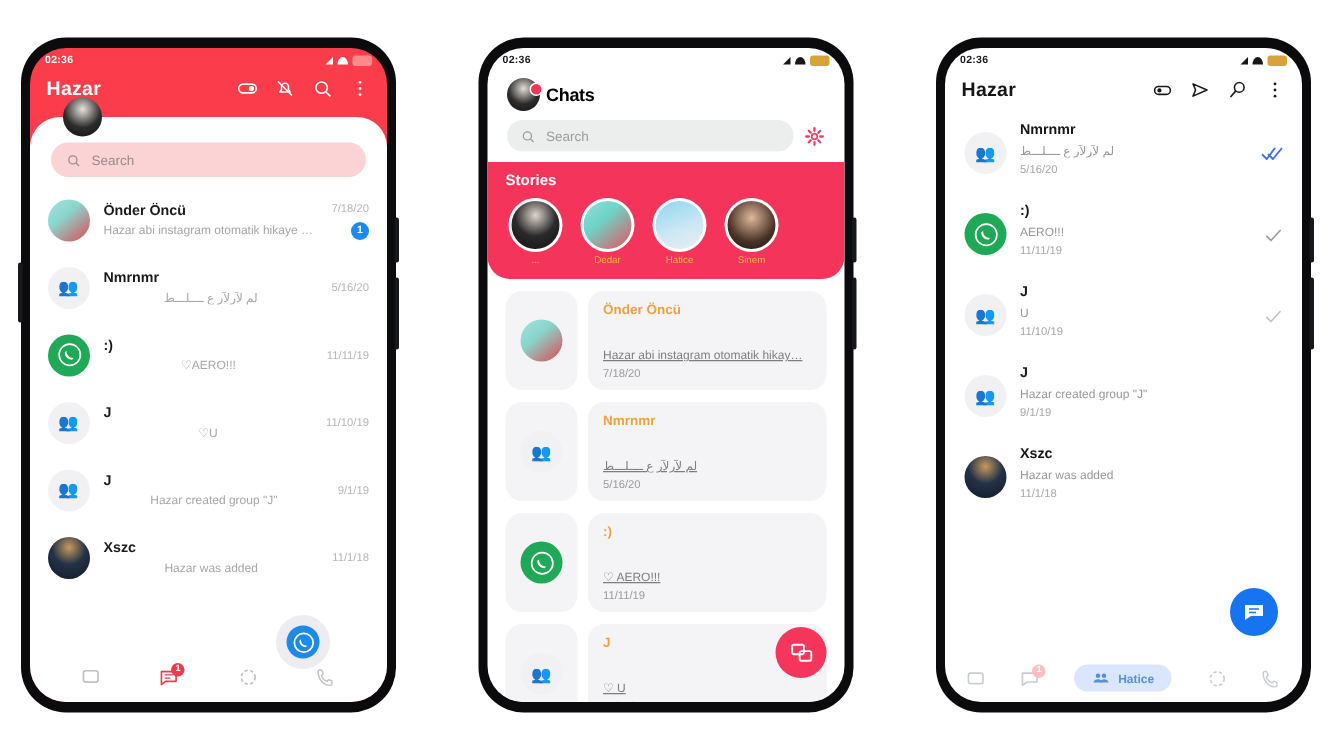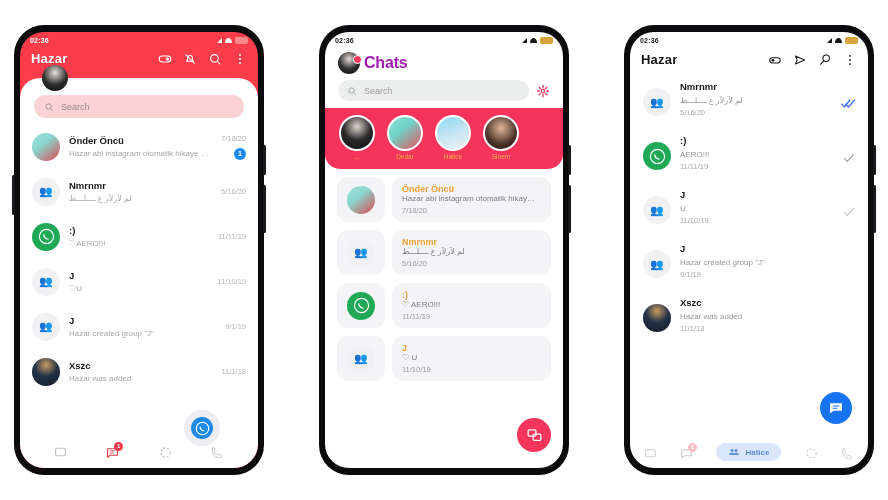--- a/index.html
+++ b/index.html
@@ -168,21 +168,21 @@
     position: absolute; inset: 0;
     display: flex; align-items: center; justify-content: center;
   }
   .row1 .meta { flex: 1 1 auto; min-width: 0; }
   .row1 .nm {
     font-size: 9.5px; font-weight: bold; color: #1a1a1a;
     white-space: nowrap; overflow: hidden; text-overflow: ellipsis;
   }
   .row1 .sub {
     font-size: 8px; color: #a6a6ab; margin-top: 3px;
-    white-space: nowrap; overflow: hidden; text-overflow: ellipsis;
+    white-space: nowrap; overflow: hidden; text-overflow: ellipsis; text-align: center;
   }
   .row1 .right {
     flex: 0 0 auto;
     display: flex; flex-direction: column;
     align-items: flex-end; gap: 5px;
     height: 30px; justify-content: center;
   }
   .row1 .dt { font-size: 7.5px; color: #b6b6ba; }
   .badge-b {
     min-width: 12px; height: 12px;
@@ -235,21 +235,21 @@
   .p2-av {
     width: 22px; height: 22px; border-radius: 50%;
     background: radial-gradient(circle at 50% 32%, #e6ded6 0%, #2c2c2c 55%, #111 100%);
     position: relative;
   }
   .p2-av .nd {
     position: absolute; right: -2px; top: 3px;
     width: 9px; height: 9px; border-radius: 50%;
     background: #f5355a; border: 1.5px solid #fff;
   }
-  .p2-title { font-size: 16px; font-weight: bold; color: #a21caf; letter-spacing: -.2px; }
+  .p2-title { font-size: 12px; font-weight: bold; color: #000000; letter-spacing: -.2px; }
   .p2-searchrow {
     display: flex; align-items: center; gap: 7px;
     padding: 0 13px 7px 13px; flex: 0 0 auto;
   }
   .p2-search {
     flex: 1 1 auto; height: 21px;
     background: #eceded; border-radius: 11px;
     display: flex; align-items: center; gap: 7px; padding: 0 9px;
   }
   .p2-search .txt { font-size: 9px; color: #9c9c9f; }
@@ -293,22 +293,22 @@
     background: #f4f4f6; border-radius: 11px;
     display: flex; align-items: center; justify-content: center;
   }
   .card2 .body {
     flex: 1 1 auto; min-width: 0;
     background: #f4f4f6; border-radius: 11px;
     padding: 7px 10px;
   }
   .card2 .nm { font-size: 9px; font-weight: bold; color: #f0a13c; }
   .card2 .sub {
-    font-size: 8px; color: #7d7d82; margin-top: 0;
-    white-space: nowrap; overflow: hidden; text-overflow: ellipsis;
+    font-size: 8px; color: #7d7d82; margin-top: 21px;
+    white-space: nowrap; overflow: hidden; text-overflow: ellipsis; text-decoration: underline;
   }
   .card2 .dt { font-size: 7.5px; color: #9b9b9f; margin-top: 3px; }
   .fab2 {
     position: absolute; right: 12px; bottom: 16px;
     width: 34px; height: 34px; border-radius: 50%;
     background: #f5355c;
     display: flex; align-items: center; justify-content: center;
     z-index: 5;
   }
 
@@ -564,20 +564,21 @@
               <line x1="18.5" y1="12" x2="21.5" y2="12"></line>
             <line x1="5.5" y1="5.5" x2="7.6" y2="7.6"></line>
               <line x1="16.4" y1="16.4" x2="18.5" y2="18.5"></line>
             <line x1="18.5" y1="5.5" x2="16.4" y2="7.6"></line>
               <line x1="7.6" y1="16.4" x2="5.5" y2="18.5"></line>
           </g>
         </svg>
       </div>
 
       <div class="stories">
+        <div class="stories-title">Stories</div>
         <div class="story-strip">
           <div class="story s0">
             <div class="ring">
                 <div class="img"></div>
               </div>
             <div class="lbl">...</div>
           </div>
           <div class="story s1">
             <div class="ring">
                 <div class="img"></div>

